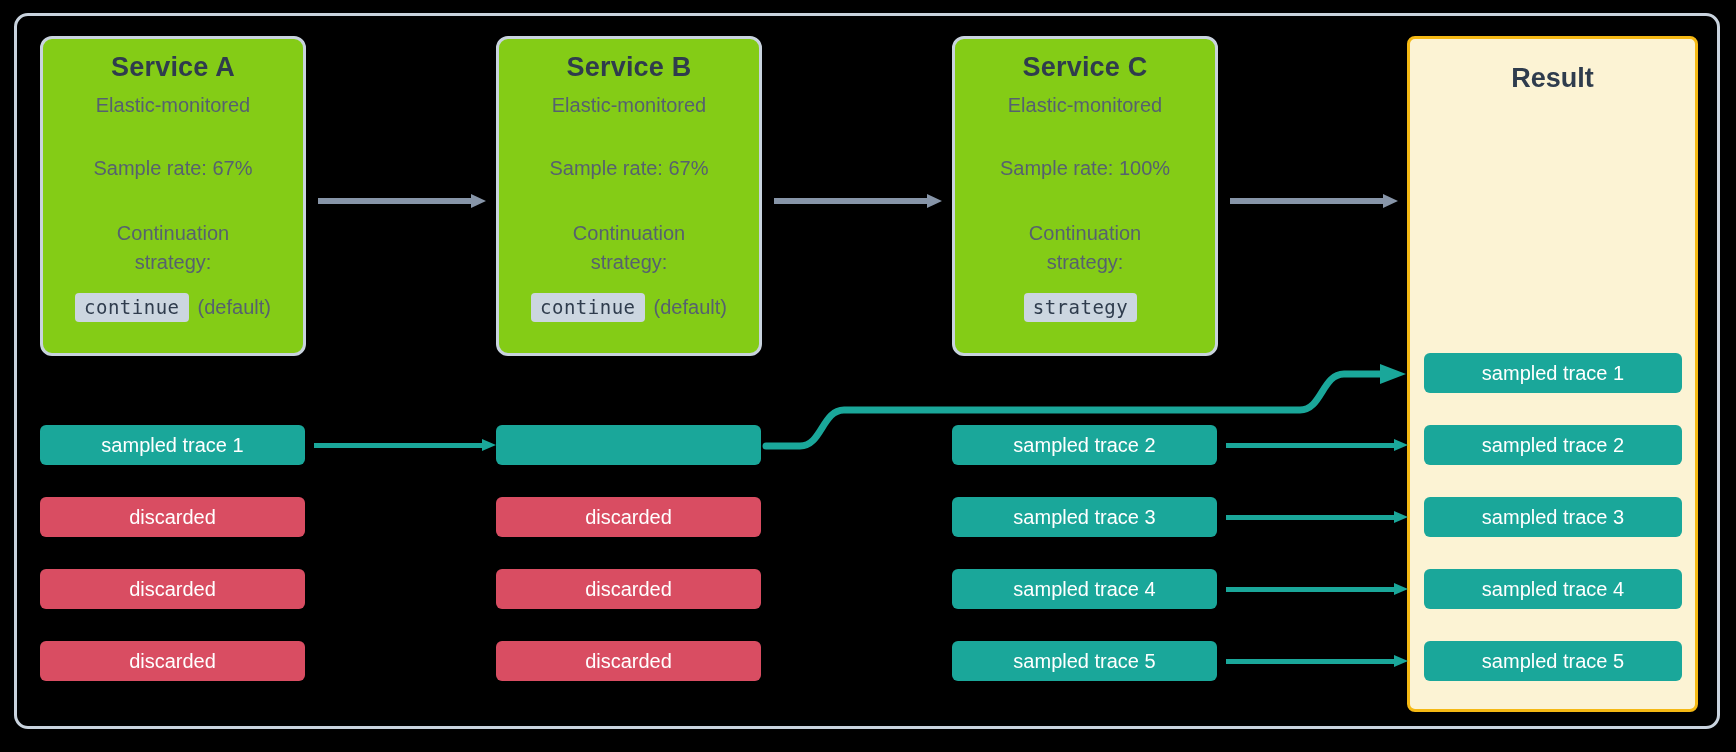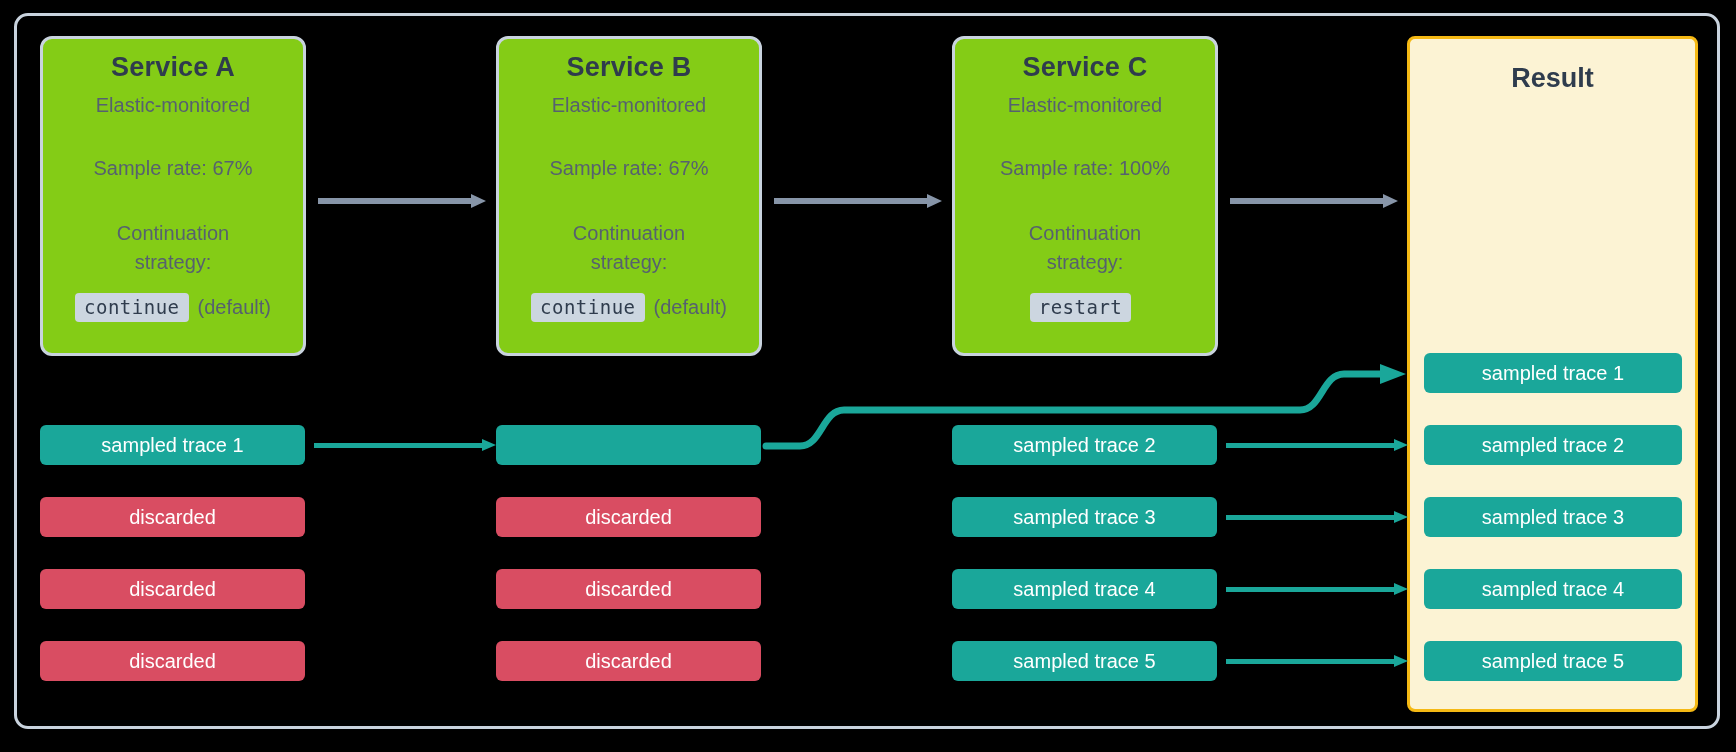--- a/index.html
+++ b/index.html
@@ -126,21 +126,21 @@
 
   <div class="service-card" style="left:952px;">
     <div class="service-title">Service C</div>
     <div class="service-sub">Elastic-monitored</div>
     <div class="service-rate">Sample rate: 100%</div>
     <div class="service-strategy-label">
       <span>Continuation</span><br>
       <span>strategy:</span>
     </div>
     <div class="strategy-row">
-      <span class="code-badge">restart</span>
+      <span class="code-badge">strategy</span>
       <span class="default-note"></span>
     </div>
   </div>
 
   <div class="result-card">
     <div class="result-title">Result</div>
   </div>
 
   <div class="gray-arrow" style="left:318px;top:194px;width:168px;">
     <div class="shaft" style="width:153px;"></div>

